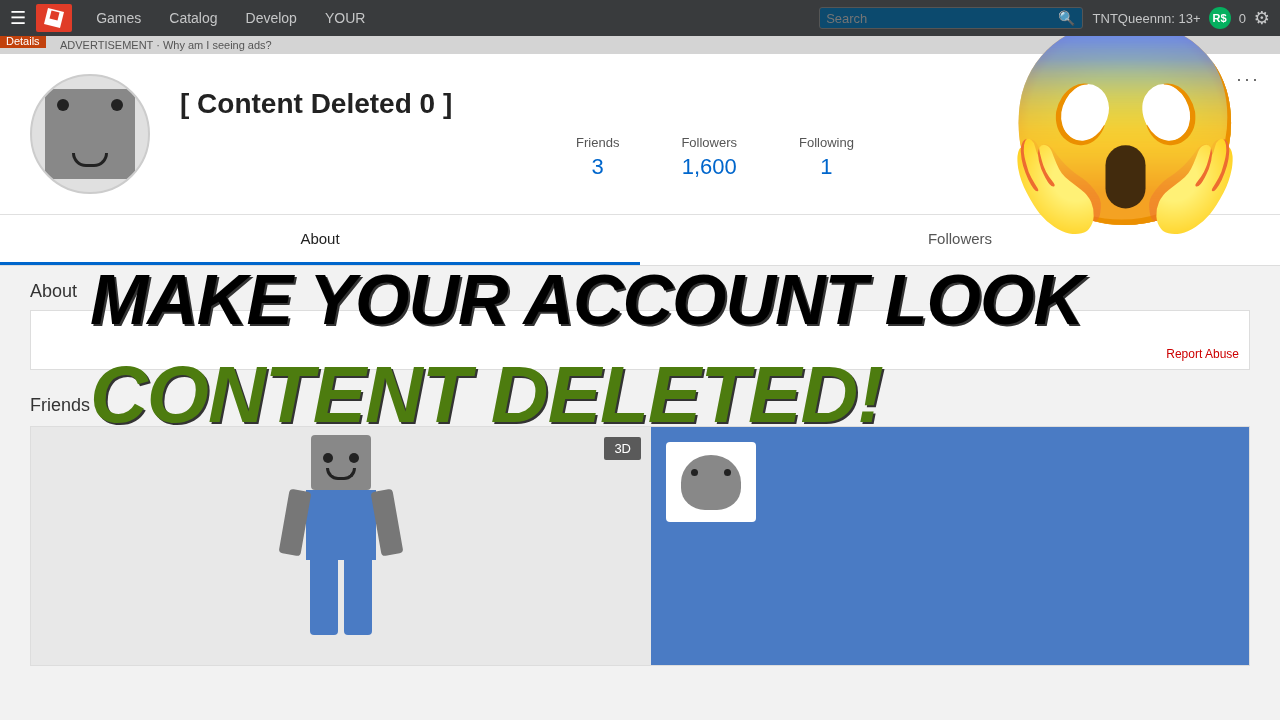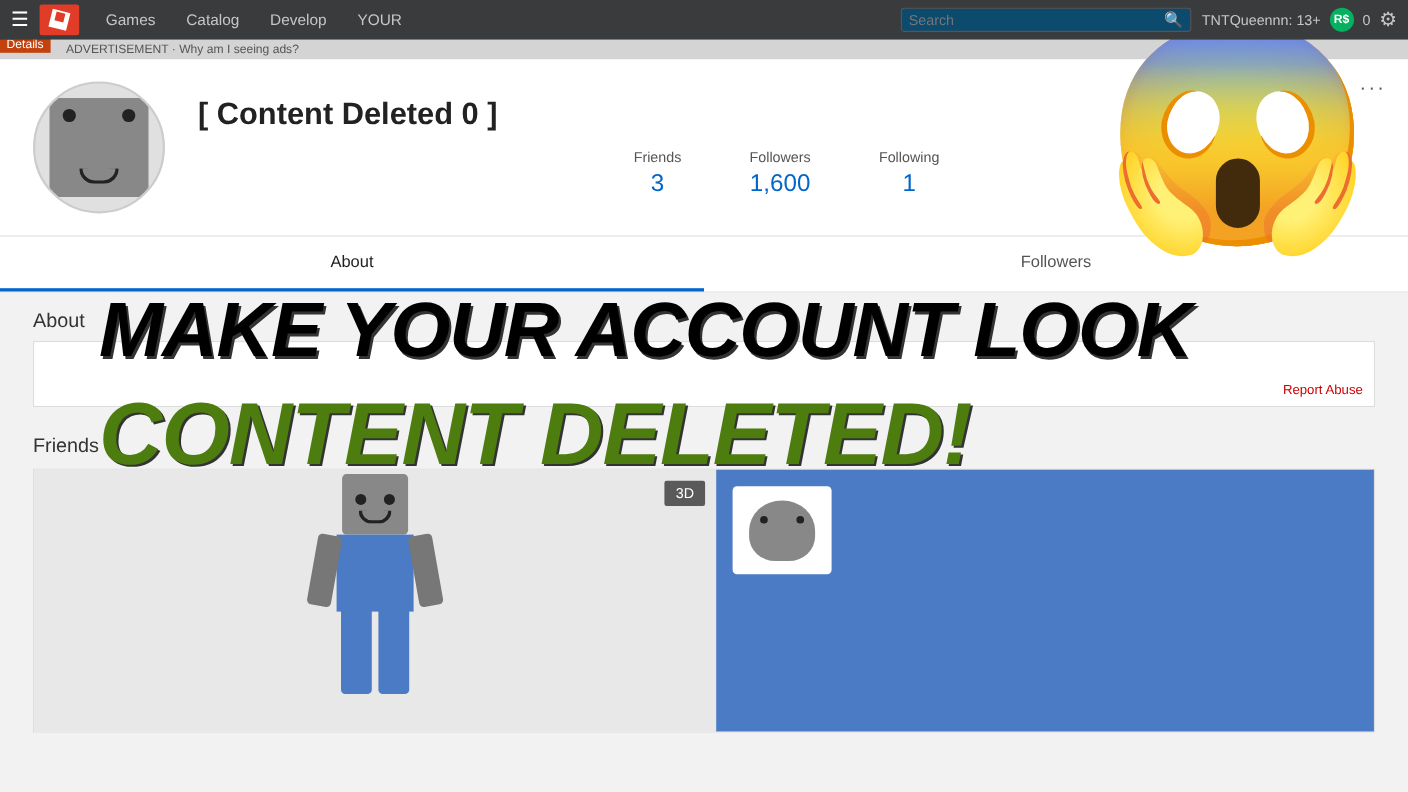--- a/index.html
+++ b/index.html
@@ -224,21 +224,21 @@
       display: flex;
       min-height: 240px;
       border: 1px solid #ddd;
       position: relative;
     }
     .avatar-3d-panel {
       width: 620px;
       background: #e8e8e8;
       position: relative;
       display: flex;
-      align-items: center;
+      align-items: flex-end;
       justify-content: center;
     }
     .btn-3d {
       position: absolute;
       top: 10px;
       right: 10px;
       background: #5a5a5a;
       color: white;
       border: none;
       padding: 4px 10px;

